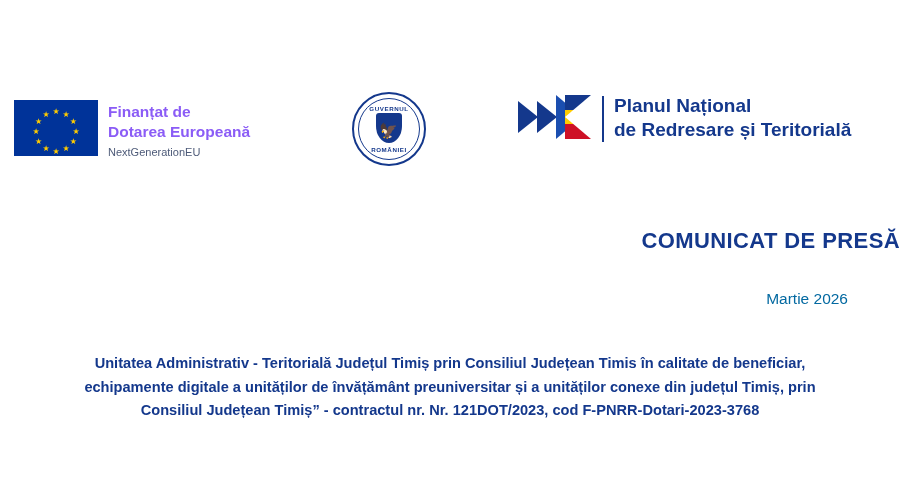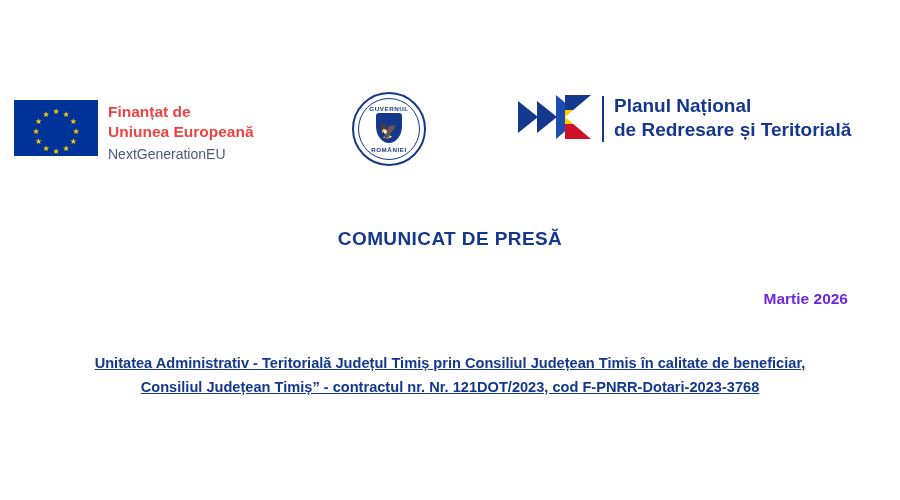--- a/index.html
+++ b/index.html
@@ -57,26 +57,26 @@
     height: 8px;
     text-align: center;
   }
   .eu-text {
     margin-left: 10px;
     padding-top: 2px;
   }
   .eu-line1, .eu-line2 {
     font-size: 15.5px;
     font-weight: bold;
-    color: #ef4444;
+    color: #8b5cf6;
     line-height: 1.28;
     white-space: nowrap;
   }
   .eu-line3 {
-    font-size: 14px;
+    font-size: 11px;
     color: #4d5a78;
     line-height: 1.5;
     margin-top: 2px;
     white-space: nowrap;
   }
 
   
   .gov-block {
     position: absolute;
     left: 352px;
@@ -211,49 +211,48 @@
     line-height: 1.26;
     white-space: nowrap;
   }
 
   
   .press-title {
     position: absolute;
     top: 228px;
     left: 0;
     width: 900px;
-    text-align: center;
-    font-size: 19px;
+    text-align: right;
+    font-size: 22px;
     font-weight: bold;
     color: #14388c;
     letter-spacing: .4px;
   }
 
   
   .doc-date {
     position: absolute;
     top: 290px;
     right: 52px;
     font-size: 15.5px;
-    color: #6d28d9;
-    font-weight: bold;
+    color: #0369a1;
+    font-weight: normal;
   }
 
   
   .body-para {
     position: absolute;
     top: 352px;
     left: 20px;
     width: 860px;
     text-align: center;
     font-size: 14.6px;
     font-weight: bold;
     color: #14388c;
     line-height: 1.62;
-    text-decoration: underline;
   }
   .body-para .ln { display: block; white-space: nowrap; }
 </style>
 </head>
 <body>
 
 <div class="logo-strip">
 
   <div class="eu-block">
     <div class="eu-flag">
@@ -267,21 +266,21 @@
         <span class="eu-star" style="left:16px; top:40px;">★</span>
         <span class="eu-star" style="left:6px; top:37.3px;">★</span>
         <span class="eu-star" style="left:-1.3px; top:30px;">★</span>
         <span class="eu-star" style="left:-4px; top:20px;">★</span>
         <span class="eu-star" style="left:-1.3px; top:10px;">★</span>
         <span class="eu-star" style="left:6px; top:2.7px;">★</span>
       </div>
     </div>
     <div class="eu-text">
       <div class="eu-line1">Finanțat de</div>
-      <div class="eu-line2">Uniunea Europeană</div>
+      <div class="eu-line2">Dotarea Europeană</div>
       <div class="eu-line3">NextGenerationEU</div>
     </div>
   </div>
 
   <div class="gov-block">
     <div class="gov-seal">
       <div class="gov-top-text">GUVERNUL</div>
       <div class="gov-crest">
         <div class="gov-crest-shield"></div>
         <div class="gov-crest-bird">🦅</div>
@@ -309,14 +308,15 @@
     </div>
   </div>
 </div>
 
 <div class="press-title">COMUNICAT DE PRESĂ</div>
 
 <div class="doc-date">Martie 2026</div>
 
 <div class="body-para">
   <span class="ln">Unitatea Administrativ - Teritorială Județul Timiș prin Consiliul Județean Timis în calitate de beneficiar,</span>
+  <span class="ln">echipamente digitale a unităților de învățământ preuniversitar și a unităților conexe din județul Timiș, prin</span>
   <span class="ln">Consiliul Județean Timiș” - contractul nr. Nr. 121DOT/2023, cod F-PNRR-Dotari-2023-3768</span>
 </div>
 
 </body></html>

